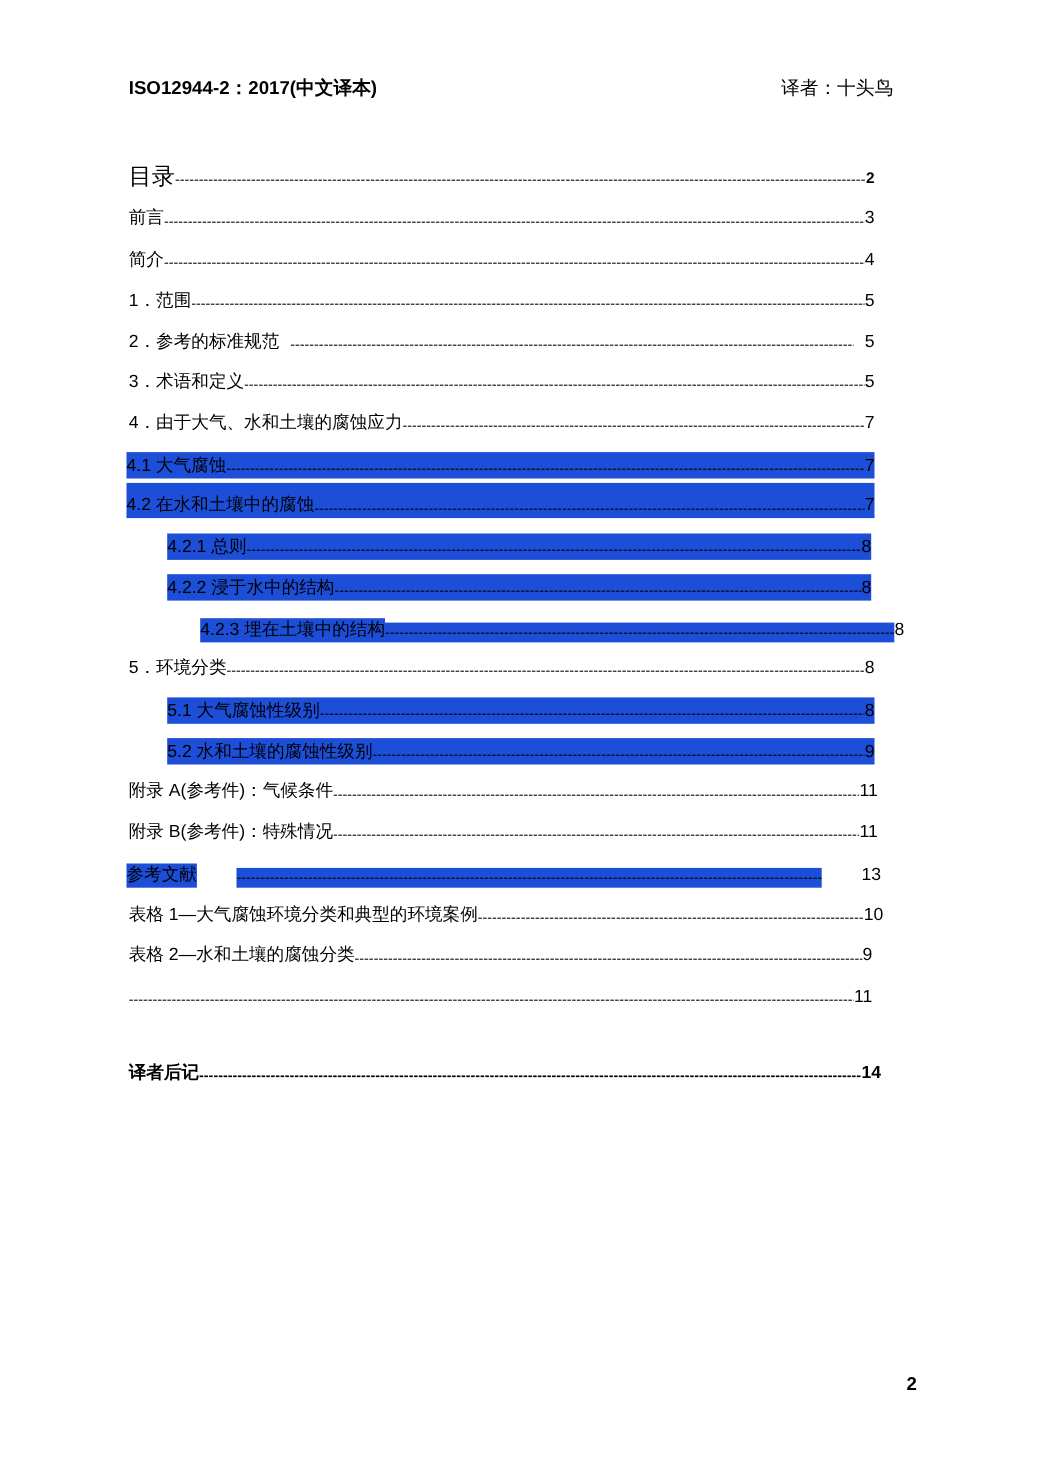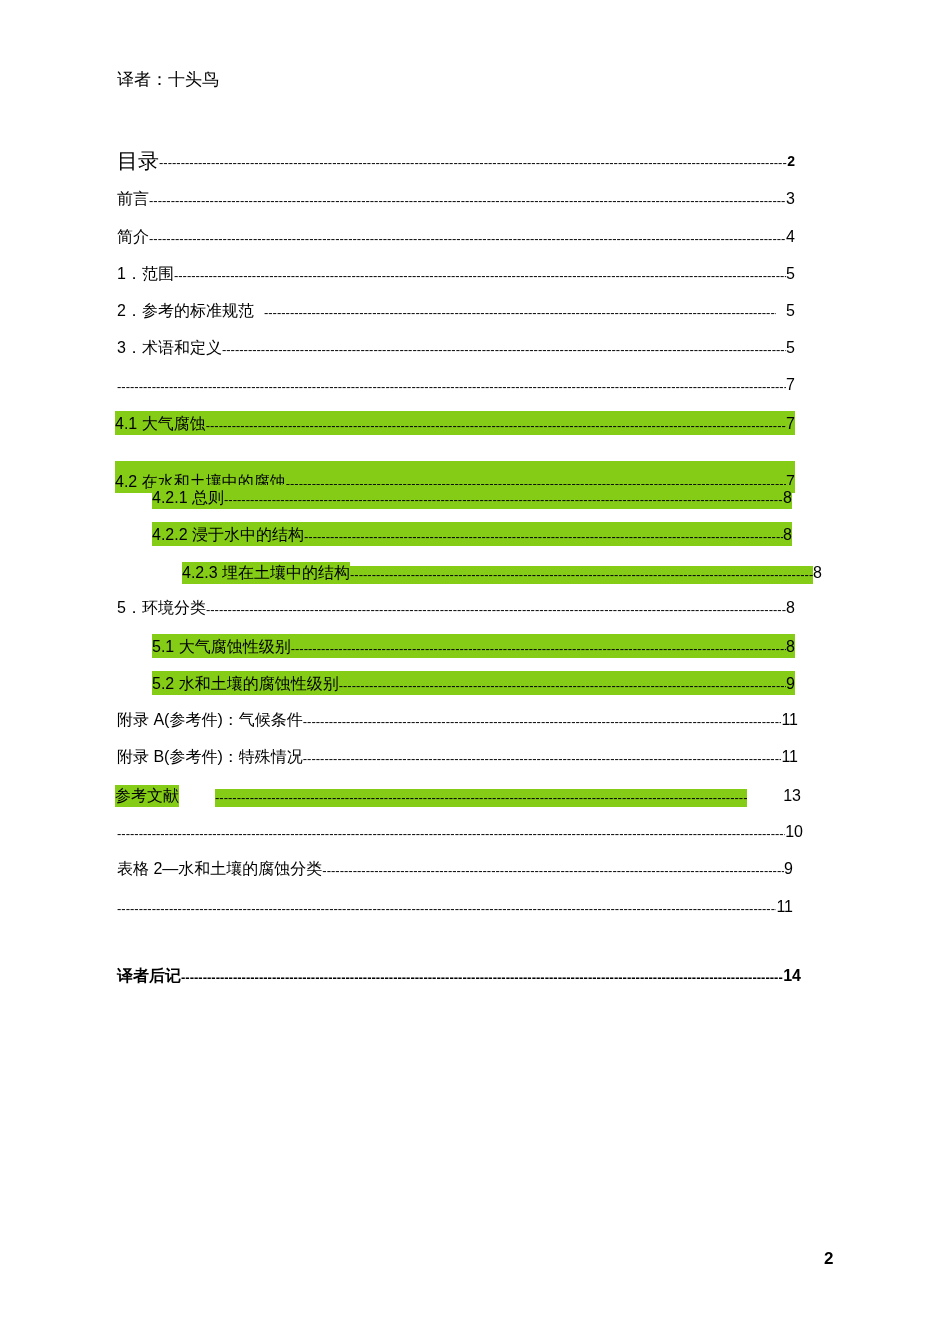--- a/index.html
+++ b/index.html
@@ -20,32 +20,33 @@
   }
   .row .label { flex: 0 0 auto; }
   .row .leader {
     flex: 1 1 auto; overflow: hidden; letter-spacing: 0px;
     font-size: 13px; line-height: 18px;
   }
   .row .leader::before {
     content: "--------------------------------------------------------------------------------------------------------------------------------------------------------------------------------------------------------";
   }
   .row .page { flex: 0 0 auto; }
-  .hl { background: #84cc16; }
+  .hl { background: #1d4ed8; }
   .title-row .label { font-size: 21px; }
   .title-row .page { font-weight: bold; font-size: 14px; }
   .bold-row .label, .bold-row .page, .bold-row .leader { font-weight: bold; }
   .page-num {
     position: absolute; left: 824px; top: 1249px; font-size: 17px; font-weight: bold;
   }
 </style>
 </head>
 <body>
 
 <div class="header">
+  <span class="left">ISO12944-2：2017(中文译本)</span>
   <span class="right">译者：十头鸟</span>
 </div>
 
 <div class="toc">
   <div class="row title-row" style="top:146px; left:117px; width:678px; height:26px;">
     <span class="label">目录</span>
     <span class="leader"></span>
     <span class="page">2</span>
   </div>
 
@@ -68,29 +69,30 @@
     <span class="label">2．参考的标准规范</span>
     <span class="leader"></span>
     <span class="page">5</span>
   </div>
   <div class="row" style="top:337px; left:117px; width:678px;">
     <span class="label">3．术语和定义</span>
     <span class="leader"></span>
     <span class="page">5</span>
   </div>
   <div class="row" style="top:374px; left:117px; width:678px;">
+    <span class="label">4．由于大气、水和土壤的腐蚀应力</span>
     <span class="leader"></span>
     <span class="page">7</span>
   </div>
   <div class="row hl" style="top:411px; left:115px; width:680px; height:24px;">
     <span class="label">4.1 大气腐蚀</span>
     <span class="leader"></span>
     <span class="page">7</span>
   </div>
-  <div class="row hl" style="top:461px; left:115px; width:680px; height:32px;">
+  <div class="row hl" style="top:439px; left:115px; width:680px; height:32px;">
     <span class="label">4.2 在水和土壤中的腐蚀</span>
     <span class="leader"></span>
     <span class="page">7</span>
   </div>
   <div class="row hl" style="top:485px; left:152px; width:640px; height:24px;">
     <span class="label">4.2.1 总则</span>
     <span class="leader"></span>
     <span class="page">8</span>
   </div>
   <div class="row hl" style="top:522px; left:152px; width:640px; height:24px;">
@@ -127,20 +129,21 @@
     <span class="label">附录 B(参考件)：特殊情况</span>
     <span class="leader"></span>
     <span class="page">11</span>
   </div>
   <div class="row" style="top:783px; left:115px; width:686px; height:24px;gap:36px;">
     <span class="label hl">参考文献</span>
     <span class="leader hl"></span>
     <span class="page">13</span>
   </div>
   <div class="row" style="top:821px; left:117px; width:686px;">
+    <span class="label">表格 1—大气腐蚀环境分类和典型的环境案例</span>
     <span class="leader"></span>
     <span class="page">10</span>
   </div>
   <div class="row" style="top:858px; left:117px; width:676px;">
     <span class="label">表格 2—水和土壤的腐蚀分类</span>
     <span class="leader"></span>
     <span class="page">9</span>
   </div>
   <div class="row" style="top:896px; left:117px; width:676px;">
     <span class="leader"></span>

